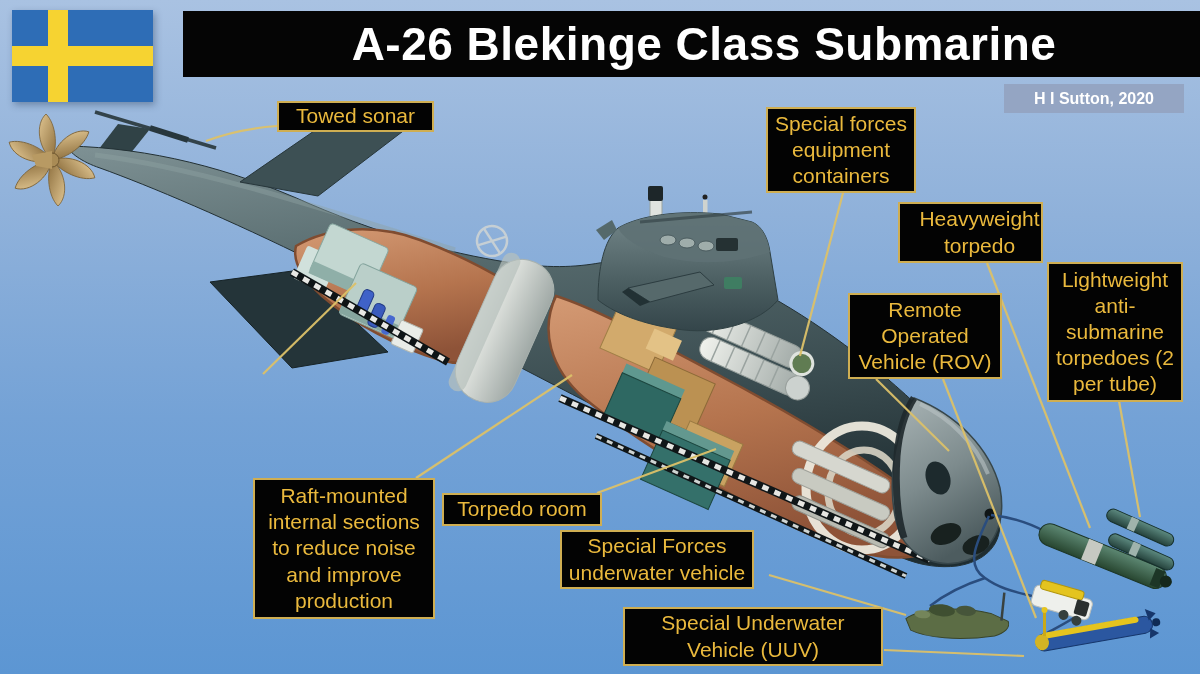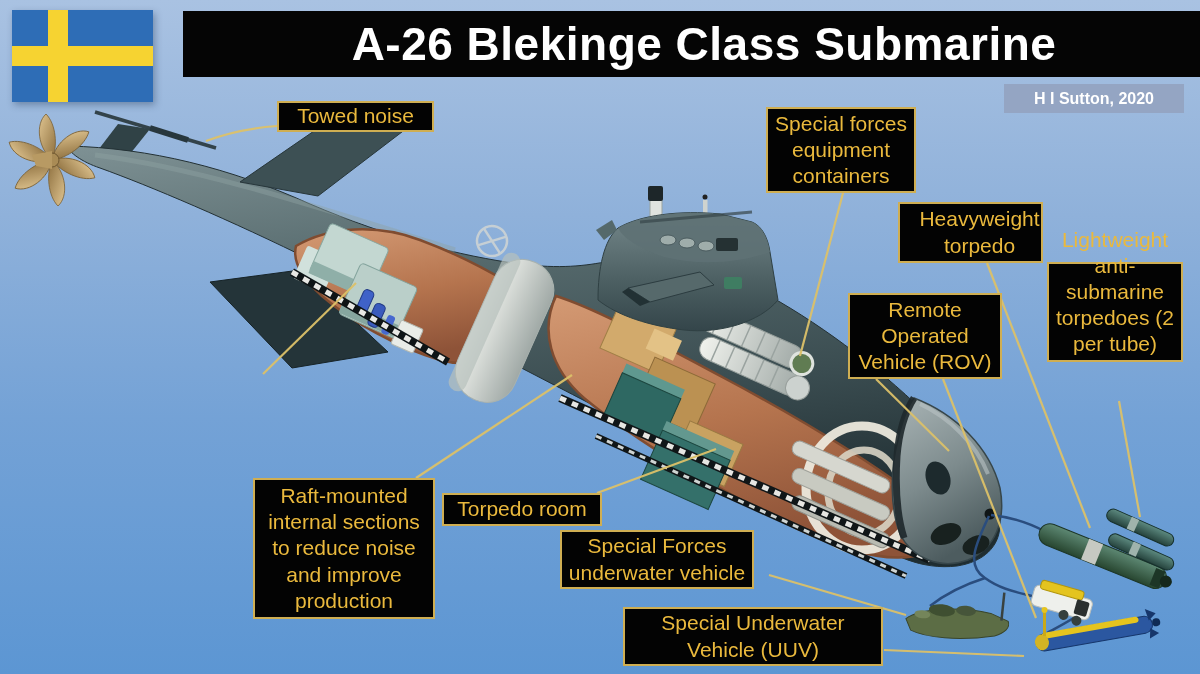--- a/index.html
+++ b/index.html
@@ -29,21 +29,21 @@
   .flag .hbar{position:absolute;left:0;top:36px;width:141px;height:20px;background:var(--flag-yellow);}
   .callout{
     position:absolute;box-sizing:border-box;background:var(--label-bg);
     border:2px solid var(--label-border);color:var(--label-text);
     font-size:21px;line-height:1.24;text-align:center;
     display:flex;align-items:center;justify-content:center;padding:3px 6px;
   }
   .co-towed {left:277px;top:101px;width:157px;height:31px;}
   .co-sfcont{left:766px;top:107px;width:150px;height:86px;}
   .co-heavy {left:898px;top:202px;width:145px;height:61px;padding-left:24px;}
-  .co-light {left:1047px;top:262px;width:136px;height:100px;align-items:flex-end;}
+  .co-light {left:1047px;top:262px;width:136px;height:140px;align-items:flex-end;}
   .co-rov   {left:848px;top:293px;width:154px;height:86px;justify-content:center;}
   .co-aip   {left:123px;top:374px;width:160px;height:85px;}
   .co-raft  {left:253px;top:478px;width:182px;height:141px;}
   .co-torp  {left:442px;top:493px;width:160px;height:33px;}
   .co-sfv   {left:560px;top:530px;width:194px;height:59px;}
   .co-uuv   {left:623px;top:607px;width:260px;height:59px;}
 </style>
 </head>
 <body>
 
@@ -328,21 +328,21 @@
 
   <div class="titlebar">
     <span>A-26 Blekinge Class Submarine</span>
   </div>
 
   <div class="credit">
     <span>H I Sutton, 2020</span>
   </div>
 
   <div class="callout co-towed">
-    <span>Towed noise</span>
+    <span>Towed sonar</span>
   </div>
   <div class="callout co-sfcont">
     <span>Special forces equipment containers</span>
   </div>
   <div class="callout co-heavy">
     <span>Heavyweight torpedo</span>
   </div>
   <div class="callout co-light">
     <span>Lightweight anti-submarine torpedoes (2 per tube)</span>
   </div>

